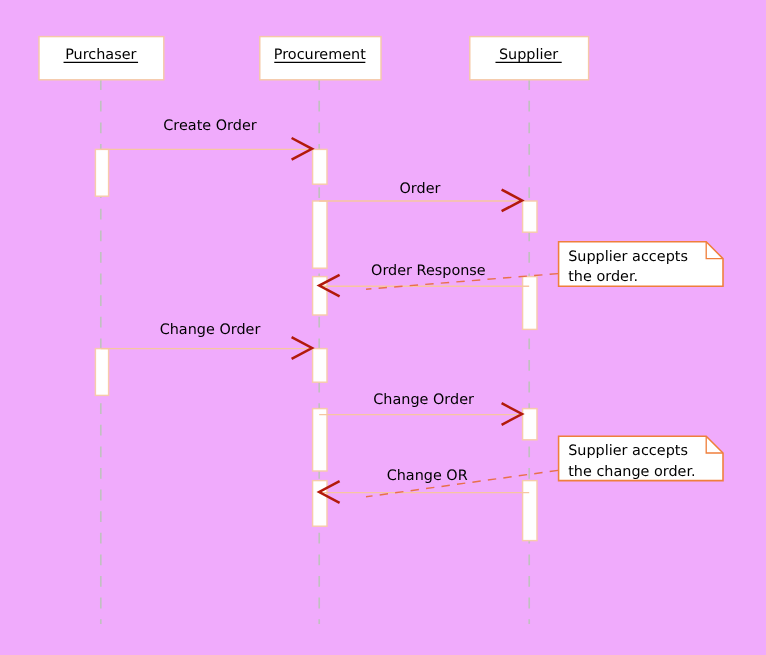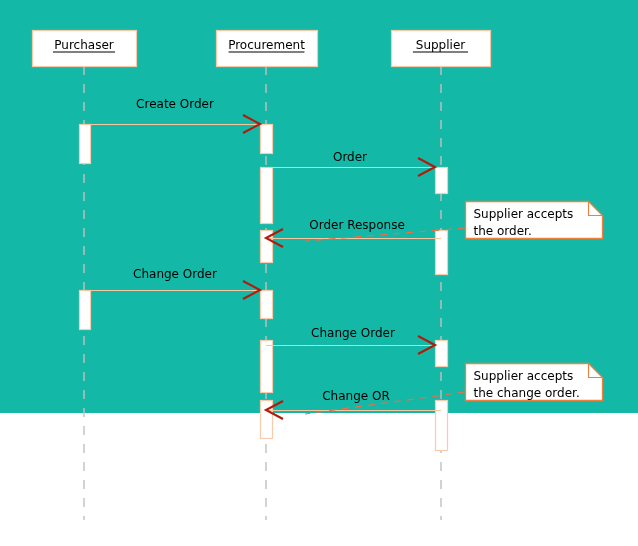--- a/index.html
+++ b/index.html
@@ -10,22 +10,22 @@
   }
   body {
     width: 638px;
     height: 546px;
     font-family: "DejaVu Sans", sans-serif;
     overflow: hidden;
   }
   #diagram-root {
     position: relative;
     width: 638px;
-    height: 413px;
-    background: #14b8a6;
+    height: 546px;
+    background: #f0abfc;
   }
   #diagram-svg {
     position: absolute;
     left: 0;
     top: 0;
     width: 638px;
     height: 546px;
     display: block;
   }
   .lifeline-label {

